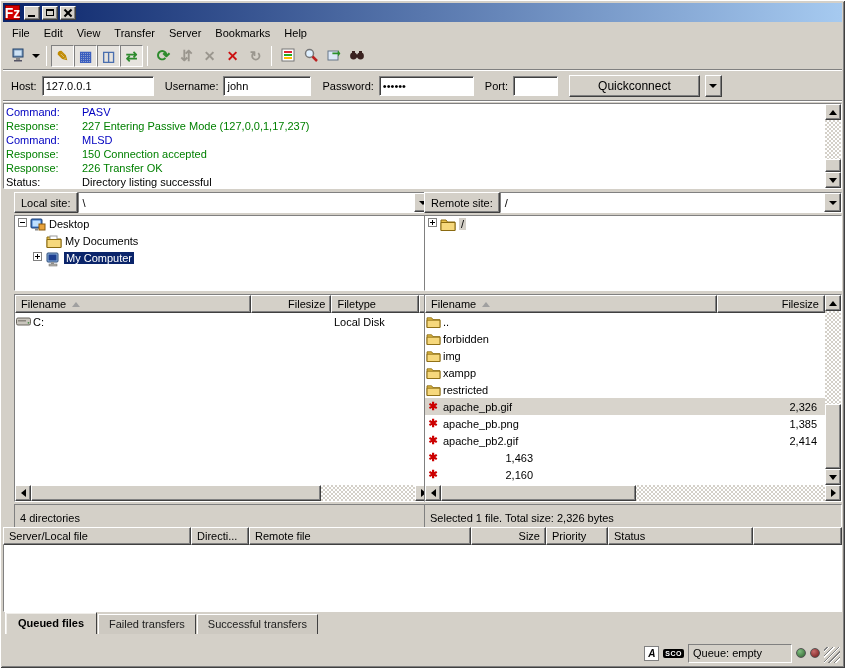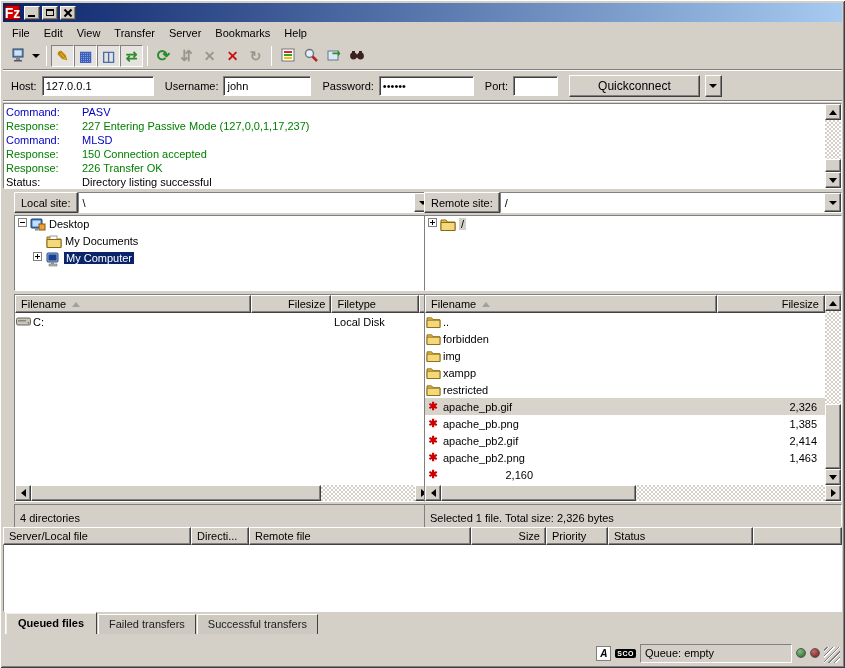--- a/index.html
+++ b/index.html
@@ -478,21 +478,20 @@
               <span class="cell-name">apache_pb.png</span>
               <span class="cell-size">1,385</span>
             </div>
             <div class="frow">
               <span class="icon16" style="color:#cc0000;font-weight:bold;">✱</span>
               <span class="cell-name">apache_pb2.gif</span>
               <span class="cell-size">2,414</span>
             </div>
             <div class="frow">
               <span class="icon16" style="color:#cc0000;font-weight:bold;">✱</span>
-              <span class="cell-name">apache_pb2.png</span>
               <span class="cell-size">1,463</span>
             </div>
             <div class="frow">
               <span class="icon16" style="color:#cc0000;font-weight:bold;">✱</span>
               <span class="cell-size">2,160</span>
             </div>
           </div>
         </div>
         <div class="vscroll">
           <div class="sb-btn raised">
@@ -548,21 +547,21 @@
 
   <div class="tabsbar">
     <div class="tab active">Queued files</div>
     <div class="tab inactive">Failed transfers</div>
     <div class="tab inactive">Successful transfers</div>
   </div>
 
   <div class="statusbar">
     <div class="ascii-ind">A</div>
     <span class="badge">SCO</span>
-    <div class="sb-panel" style="width:152px;">
+    <div class="sb-panel" style="width:104px;">
       <span>Queue: empty</span>
     </div>
     <span class="led" style="background:radial-gradient(circle at 35% 30%, #7fbf7f, #2e5f2e);"></span>
     <span class="led" style="background:radial-gradient(circle at 35% 30%, #c76a6a, #6f1a1a);"></span>
     <div class="grip"></div>
   </div>
 
 </div>
 
 </body></html>

